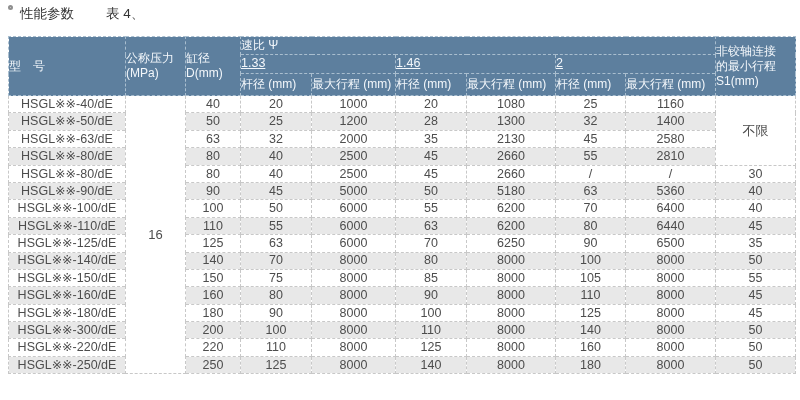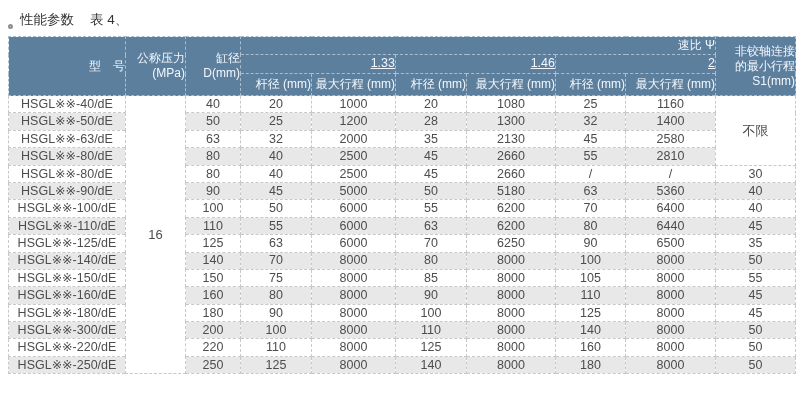--- a/index.html
+++ b/index.html
@@ -5,41 +5,41 @@
   * { box-sizing: border-box; }
   html, body { margin: 0; padding: 0; }
   body {
     width: 800px; height: 400px; overflow: hidden;
     background: #ffffff;
     font-family: "Liberation Sans", "DejaVu Sans", sans-serif;
   }
   .page { padding: 3px 5px 0 8px; }
 
   .title-row {
-    display: flex; align-items: flex-end;
+    display: flex; align-items: flex-start;
     height: 24px; margin: 2px 0 7px 0;
   }
   .bullet {
     width: 5px; height: 5px; border-radius: 50%;
     background: #d9d9d9; border: 2px solid #8f8f8f;
     margin-right: 7px; flex: 0 0 auto;
   }
   .title-text { font-size: 13.5px; color: #333; }
-  .table-label { font-size: 13.5px; color: #333; margin-left: 16px; }
+  .table-label { font-size: 13.5px; color: #333; margin-left: 32px; }
 
   table.spec {
     border-collapse: collapse; table-layout: fixed;
     width: 787px;
   }
   thead th {
     background: #5d7f9e; color: #f3f7fb;
     font-weight: normal; font-size: 12px;
     border: 1px dashed #a9becf;
     white-space: pre-line; line-height: 1.25;
-    padding: 1px 0; text-align: right;
+    padding: 1px 0; text-align: left;
   }
   thead tr.h-top th.ratio-span { height: 17px; }
   thead tr.h-mid th { height: 19px; font-size: 12.5px; text-decoration: underline; }
   thead tr.h-sub th { height: 22px; }
 
   tbody td {
     border: 1px dashed #c8c8c8;
     background: #ffffff;
     text-align: center; vertical-align: middle;
     font-size: 12.5px; color: #4d4d4d;

